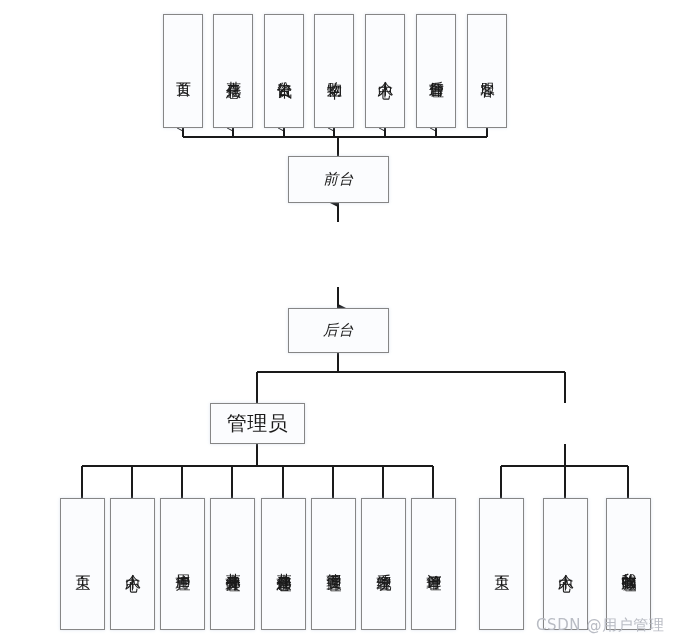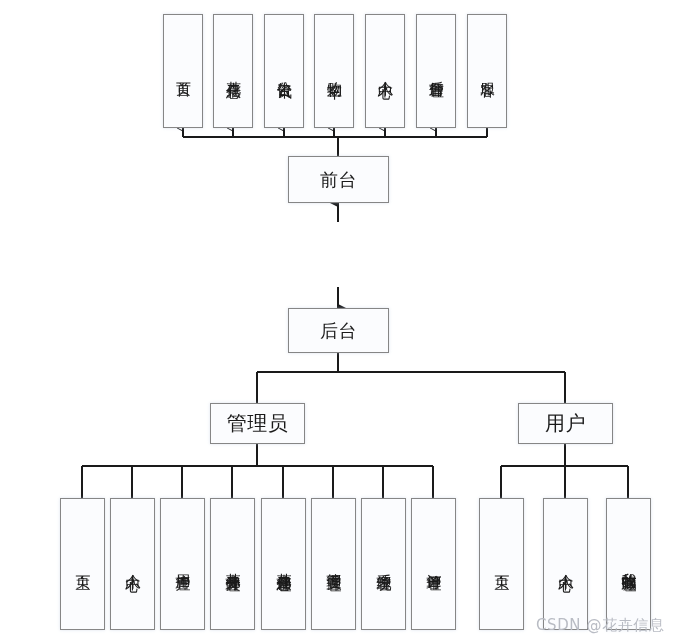--- a/index.html
+++ b/index.html
@@ -43,21 +43,21 @@
     letter-spacing: 0.5px;
   }
   
   .vert .lbl {
     writing-mode: vertical-rl;
     text-orientation: upright;
     line-height: 1.0;
     letter-spacing: 1px;
   }
   .n-top    { font-size: 15px; }
-  .n-mid    { font-size: 18px; }
+  .n-mid    { font-size: 15px; font-style: italic; }
   .n-root   { font-size: 19px; }
   .n-role   { font-size: 20px; }
   .n-leaf   { font-size: 15px; }
 
   #watermark {
     position: absolute;
     left: 536px;
     top: 616px;
     font-size: 15px;
     color: #b9bcc4;
@@ -150,23 +150,20 @@
   </div>
 
 
   <div class="node n-mid" style="left:288px; top:308px; width:101px; height:45px;">
     <span class="lbl">后台</span>
   </div>
 
   <div class="node n-role" style="left:210px; top:403px; width:95px; height:41px;">
     <span class="lbl">管理员</span>
   </div>
-  <div class="node n-role" style="left:518px; top:403px; width:95px; height:41px;">
-    <span class="lbl">用户</span>
-  </div>
 
   <div class="node vert n-leaf" style="left:60px; top:498px; width:45px; height:132px;">
     <span class="lbl">主页</span>
   </div>
   <div class="node vert n-leaf" style="left:110px; top:498px; width:45px; height:132px;">
     <span class="lbl">个人中心</span>
   </div>
   <div class="node vert n-leaf" style="left:160px; top:498px; width:45px; height:132px;">
     <span class="lbl">用户管理</span>
   </div>
@@ -189,15 +186,15 @@
   <div class="node vert n-leaf" style="left:479px; top:498px; width:45px; height:132px;">
     <span class="lbl">主页</span>
   </div>
   <div class="node vert n-leaf" style="left:543px; top:498px; width:45px; height:132px;">
     <span class="lbl">个人中心</span>
   </div>
   <div class="node vert n-leaf" style="left:606px; top:498px; width:45px; height:132px;">
     <span class="lbl">我的收藏管理</span>
   </div>
 
-  <div id="watermark">CSDN @花卉信息</div>
+  <div id="watermark">CSDN @用户管理</div>
 
 </div>
 
 </body></html>

